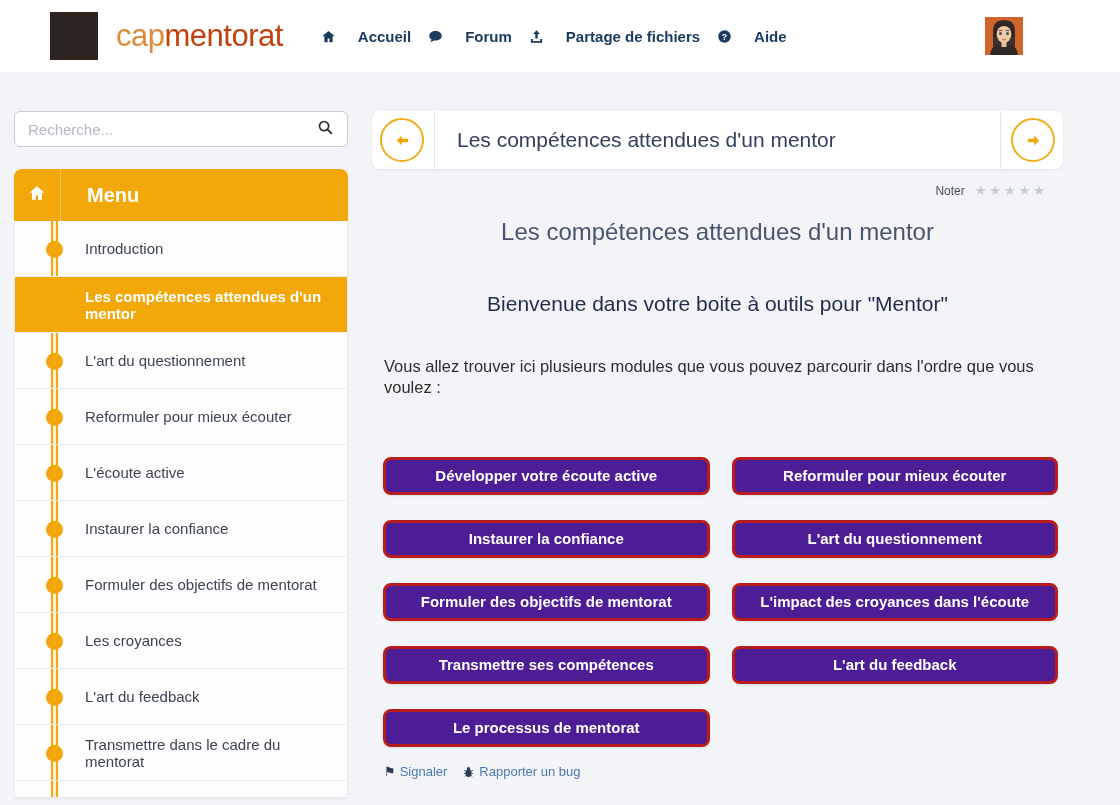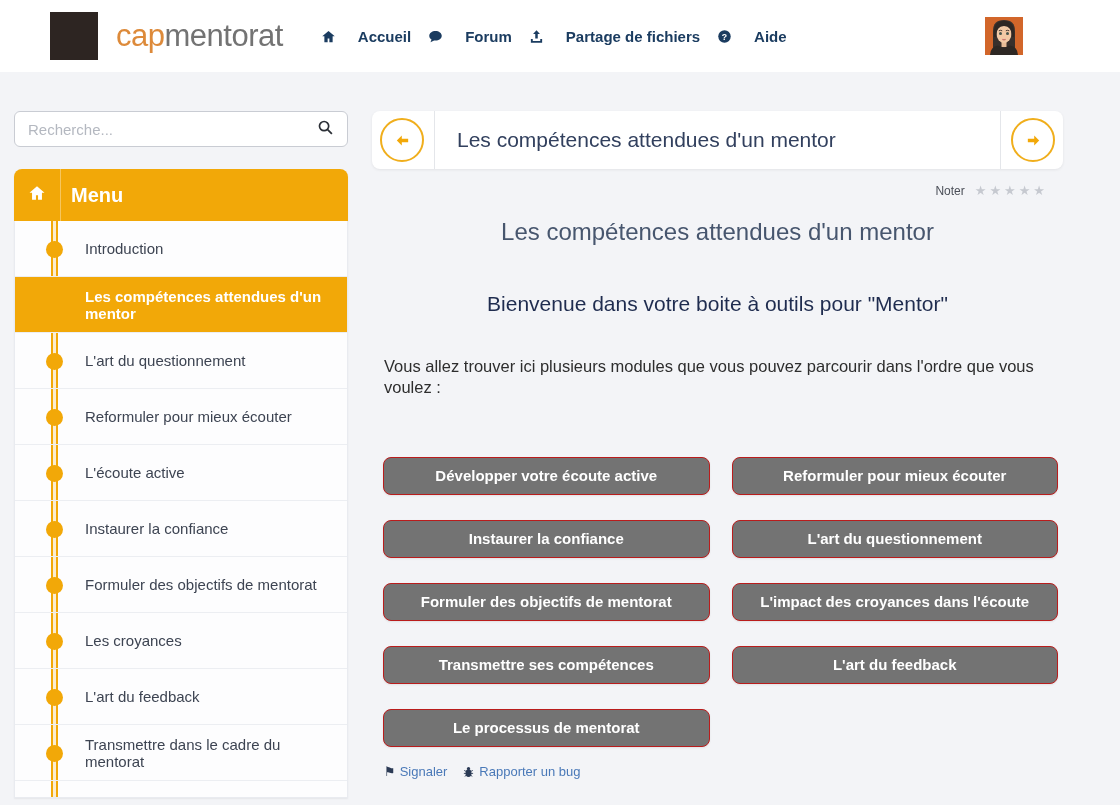--- a/index.html
+++ b/index.html
@@ -6,21 +6,21 @@
   html,body { width:1120px; height:805px; overflow:hidden;
     font-family:"Liberation Sans","DejaVu Sans",sans-serif;
     background:#f3f4f7; }
 
   
   .header { height:72px; background:#ffffff; display:flex; align-items:center; }
   .logo { display:flex; align-items:center; margin-left:50px; cursor:pointer; }
   .logo-square { width:48px; height:48px; background:#2d2522; margin-right:18px; }
   .logo-text { font-size:31px; letter-spacing:-0.5px; }
   .logo-cap { color:#dd8a3a; }
-  .logo-mentorat { color:#737373;margin-top:16px; }
+  .logo-mentorat { color:#c2410c;margin-top:16px; }
   .top-nav { display:flex; align-items:center; margin-left:38px; gap:17px; }
   .top-nav-item { display:flex; align-items:center; gap:22px; color:#1b3c60;
     font-size:15px; font-weight:600; cursor:pointer; }
   .top-nav-item svg { display:block; }
   .avatar { width:38px; height:38px; margin-left:auto; margin-right:97px;
     cursor:pointer; display:block; }
 
   
   .layout { display:flex; padding-top:39px; }
 
@@ -29,21 +29,21 @@
   .searchbox { height:36px; background:#fff; border:1px solid #c9ccd3; border-radius:6px;
     display:flex; align-items:center; padding:0 13px; }
   .searchbox input { flex:1; border:none; outline:none; font-size:15px; color:#3d4452;
     background:transparent; font-family:inherit; }
   .searchbox input::placeholder { color:#b4b8c0; }
   .menu-card { margin-top:22px; border-radius:8px 8px 0 0; overflow:hidden;
     box-shadow:0 1px 2px rgba(0,0,0,0.06); }
   .menu-header { height:52px; background:#f2a808; display:flex; align-items:center; color:#fff; }
   .menu-home { width:47px; display:flex; justify-content:center; align-items:center;
     align-self:stretch; border-right:1px solid rgba(255,255,255,0.35); cursor:pointer; }
-  .menu-title { margin-left:10px; font-size:20px; font-weight:bold; }
+  .menu-title { margin-left:26px; font-size:20px; font-weight:bold; }
   .menu-items { position:relative; background:#fdfdfe; border:1px solid #e9ebf0; border-top:none; }
   .timeline { position:absolute; left:36px; top:0; bottom:0; width:7px;
     border-left:2px solid #f2a808; border-right:2px solid #f2a808;
     background:rgba(242,168,8,0.18); z-index:0; }
   .menu-item { position:relative; height:56px; display:flex; align-items:center;
     padding-left:70px; padding-right:10px; font-size:15px; color:#3d4452;
     border-bottom:1px solid #eceef2; cursor:pointer; background:transparent; z-index:1; }
   .menu-item .bullet { position:absolute; left:31px; top:50%; margin-top:-8px;
     width:17px; height:17px; border-radius:50%; background:#f2a808; }
   .menu-item.active { background:#f2a808; color:#ffffff; font-weight:600; z-index:2; }
@@ -72,21 +72,21 @@
 
   .page-heading { margin-top:20px; text-align:center; font-size:24px; font-weight:500;
     color:#47566e; }
   .welcome-heading { margin-top:46px; text-align:center; font-size:21px; font-weight:500;
     color:#1f2c4f; }
   .intro-text { margin-top:40px; margin-left:12px; max-width:672px; font-size:16.5px;
     line-height:1.3; color:#2e2e2e; }
 
   .module-grid { margin-top:58px; margin-left:11px; width:675px; display:grid;
     grid-template-columns:1fr 1fr; column-gap:22px; row-gap:25px; }
-  .module-btn { height:38px; background:#737373; border:1px solid #b91c1c; border-radius:8px;
+  .module-btn { height:38px; background:#4c1d95; border:3px solid #b91c1c; border-radius:8px;
     color:#fff; font-size:15px; font-weight:600; display:flex; align-items:center;
     justify-content:center; cursor:pointer; font-family:inherit;
     box-shadow:0 1px 2px rgba(0,0,0,0.08); }
 
   .page-footer { margin-top:17px; margin-left:12px; display:flex; align-items:center; gap:15px; }
   .footer-link { display:flex; align-items:center; gap:4px; font-size:13px; color:#4a79b8;
     cursor:pointer; }
   .flag-glyph { color:#2b3a55; font-size:13px; font-family:"DejaVu Sans",sans-serif; }
   .footer-link svg { display:block; }
 </style>

